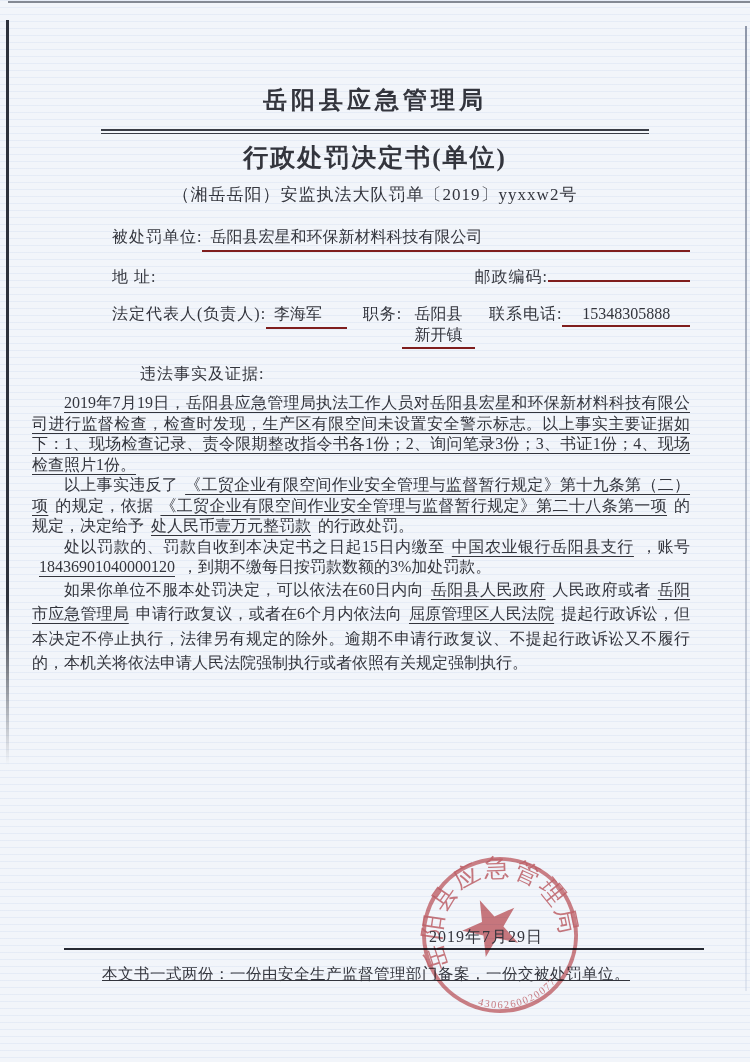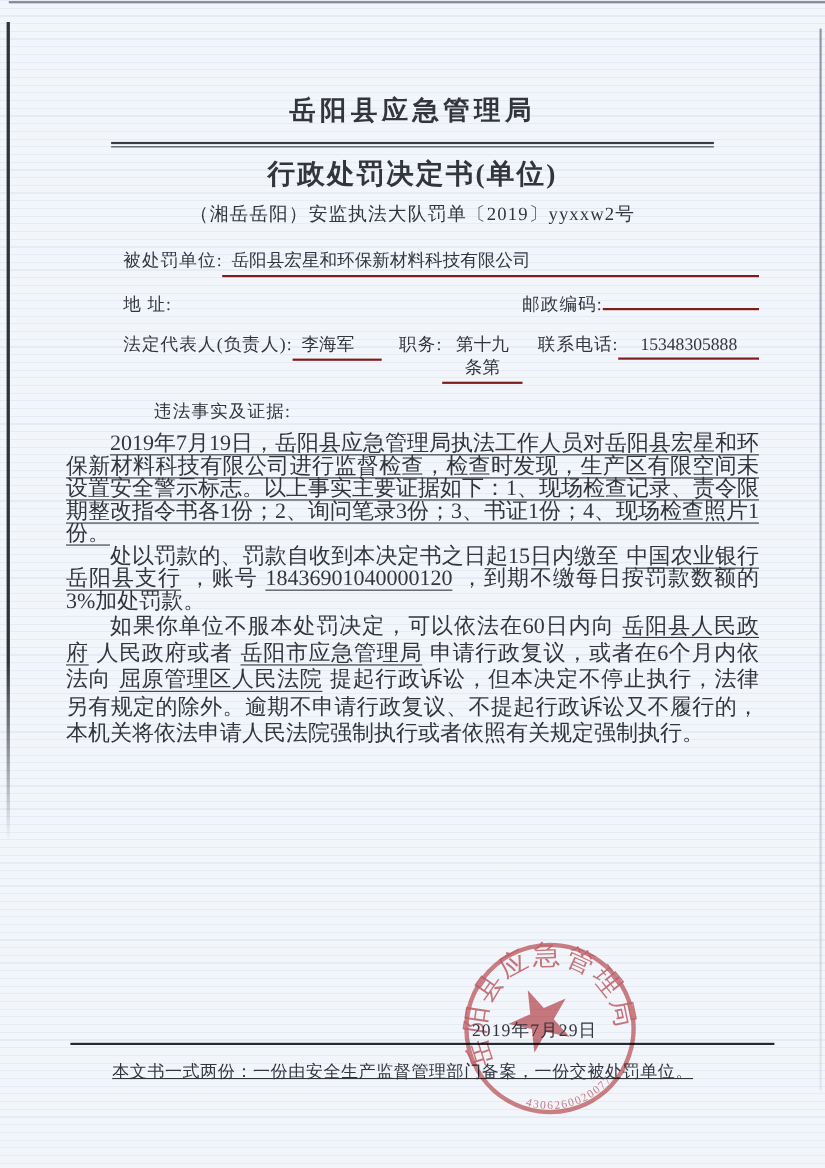--- a/index.html
+++ b/index.html
@@ -31,21 +31,21 @@
   .fvalue{border-bottom:2px solid #7f1d1d;padding:0 8px 2px;white-space:nowrap;}
   .fvalue.grow{flex:1;}
   .fvalue.addr{width:244px;}
   .fvalue.post{width:126px;}
   .fvalue.rep{width:80px;margin-right:16px;}
   .fvalue.pos{width:70px;text-align:center;margin-right:14px;white-space:normal;line-height:21px;}
   .fvalue.phone{width:138px;text-align:center;}
   .spacer{flex:1;}
 
   .facts-heading{margin:15px 60px 0 140px;font-size:16px;letter-spacing:1px;}
-  .body-text{margin:8px 60px 0 60px;font-size:20px;text-align:justify;}
+  .body-text{margin:8px 60px 0 32px;font-size:16px;text-align:justify;}
   .body-text p{margin:0;text-indent:2em;line-height:20.5px;}
   .body-text p.appeal{line-height:24.5px;}
   .fill,.blank{text-decoration:underline;text-underline-offset:4px;text-decoration-thickness:1px;}
   .blank{margin:0 2px;padding:0 5px;}
 
   .footer-line{position:absolute;left:64px;top:948px;width:640px;border-top:2.5px solid #262932;z-index:1;}
   .footer-note{position:absolute;left:102px;top:964px;font-size:15.5px;letter-spacing:.5px;z-index:1;text-decoration:underline;}
   .sig-date{position:absolute;left:429px;top:927px;font-size:16px;letter-spacing:1px;z-index:3;}
   .seal{position:absolute;left:418px;top:853px;width:164px;height:164px;z-index:2;
     mix-blend-mode:multiply;opacity:.92;}
@@ -72,30 +72,31 @@
   <div class="frow">
     <span class="flabel">地 址:</span>
     <span class="spacer"></span>
     <span class="flabel">邮政编码:</span>
     <span class="fvalue post"></span>
   </div>
   <div class="frow">
     <span class="flabel">法定代表人(负责人):</span>
     <span class="fvalue rep">李海军</span>
     <span class="flabel">职务:</span>
-    <span class="fvalue pos">第十九条第</span>
+    <span class="fvalue pos">岳阳县新开镇</span>
     <span class="flabel">联系电话:</span>
     <span class="fvalue phone">15348305888</span>
   </div>
 </div>
 
 <div class="facts-heading">违法事实及证据:</div>
 
 <div class="body-text">
   <p><span class="fill">2019年7月19日，岳阳县应急管理局执法工作人员对岳阳县宏星和环保新材料科技有限公司进行监督检查，检查时发现，生产区有限空间未设置安全警示标志。以上事实主要证据如下：1、现场检查记录、责令限期整改指令书各1份；2、询问笔录3份；3、书证1份；4、现场检查照片1份。</span></p>
+  <p><span>以上事实违反了</span><span class="blank">《工贸企业有限空间作业安全管理与监督暂行规定》第十九条第（二）项</span><span>的规定，依据</span><span class="blank">《工贸企业有限空间作业安全管理与监督暂行规定》第二十八条第一项</span><span>的规定，决定给予</span><span class="blank">处人民币壹万元整罚款</span><span>的行政处罚。</span></p>
   <p><span>处以罚款的、罚款自收到本决定书之日起15日内缴至</span><span class="blank">中国农业银行岳阳县支行</span><span>，账号</span><span class="blank">18436901040000120</span><span>，到期不缴每日按罚款数额的3%加处罚款。</span></p>
   <p class="appeal"><span>如果你单位不服本处罚决定，可以依法在60日内向</span><span class="blank">岳阳县人民政府</span><span>人民政府或者</span><span class="blank">岳阳市应急管理局</span><span>申请行政复议，或者在6个月内依法向</span><span class="blank">屈原管理区人民法院</span><span>提起行政诉讼，但本决定不停止执行，法律另有规定的除外。逾期不申请行政复议、不提起行政诉讼又不履行的，本机关将依法申请人民法院强制执行或者依照有关规定强制执行。</span></p>
 </div>
 
 <svg class="seal" viewBox="-82 -82 164 164" xmlns="http://www.w3.org/2000/svg">
   <g transform="rotate(-14)">
     <circle r="76" fill="none" stroke-width="4" opacity="0.8" stroke="#c4565c"></circle>
     <path id="sealTop" d="M -55.5 22 A 59.5 59.5 0 1 1 55.5 22" fill="none"></path>
     <path id="sealBot" d="M -42 60 A 73.2 73.2 0 0 0 42 60" fill="none"></path>
     <text font-size="25" letter-spacing="2.5" opacity="0.85" fill="#c4565c"><textPath href="#sealTop" startOffset="4">岳阳县应急管理局</textPath></text>

